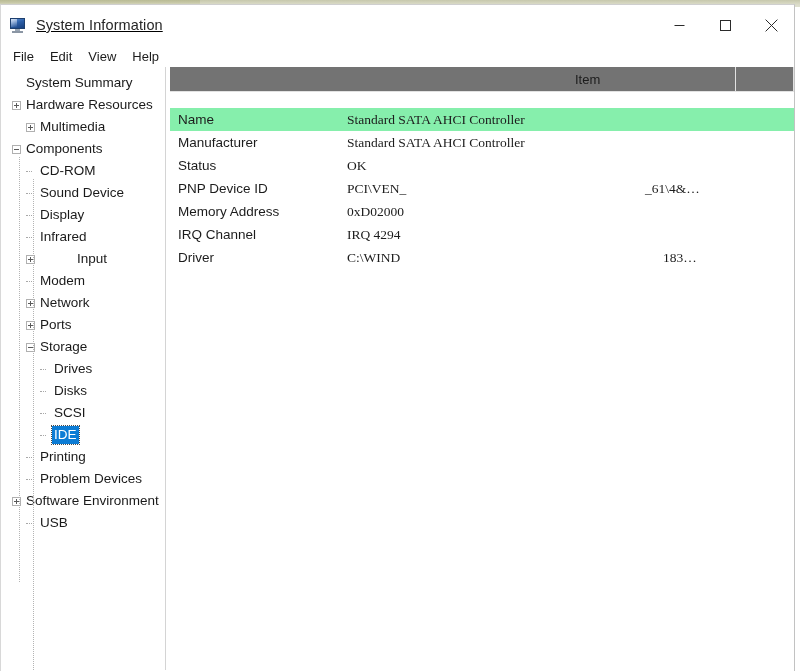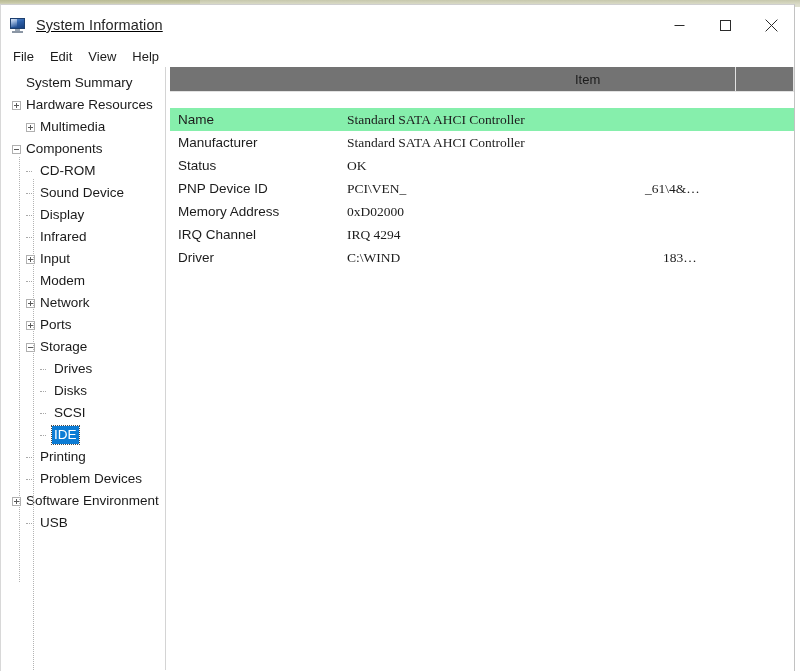--- a/index.html
+++ b/index.html
@@ -375,21 +375,21 @@
             <span class="tlabel">Sound Device</span>
           </div>
           <div class="tnode" style="padding-left: 17px;">
             <span class="elbow"></span>
             <span class="tlabel">Display</span>
           </div>
           <div class="tnode" style="padding-left: 17px;">
             <span class="elbow"></span>
             <span class="tlabel">Infrared</span>
           </div>
-          <div class="tnode" style="padding-left: 17px;">
+          <div class="tnode" style="padding-left: 17px; gap: 37px;">
             <span class="toggle plus"></span>
             <span class="tlabel">Input</span>
           </div>
           <div class="tnode" style="padding-left: 17px;">
             <span class="elbow"></span>
             <span class="tlabel">Modem</span>
           </div>
           <div class="tnode" style="padding-left: 17px;">
             <span class="toggle plus"></span>
             <span class="tlabel">Network</span>

